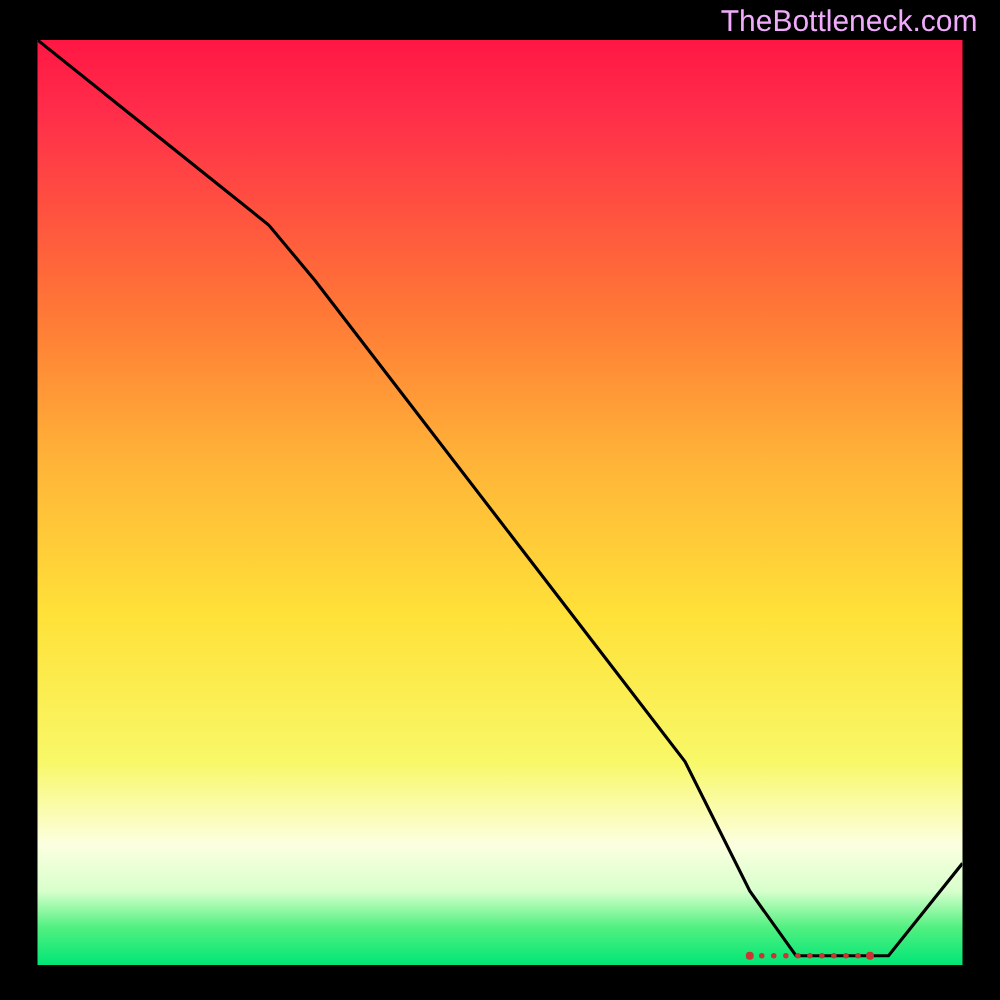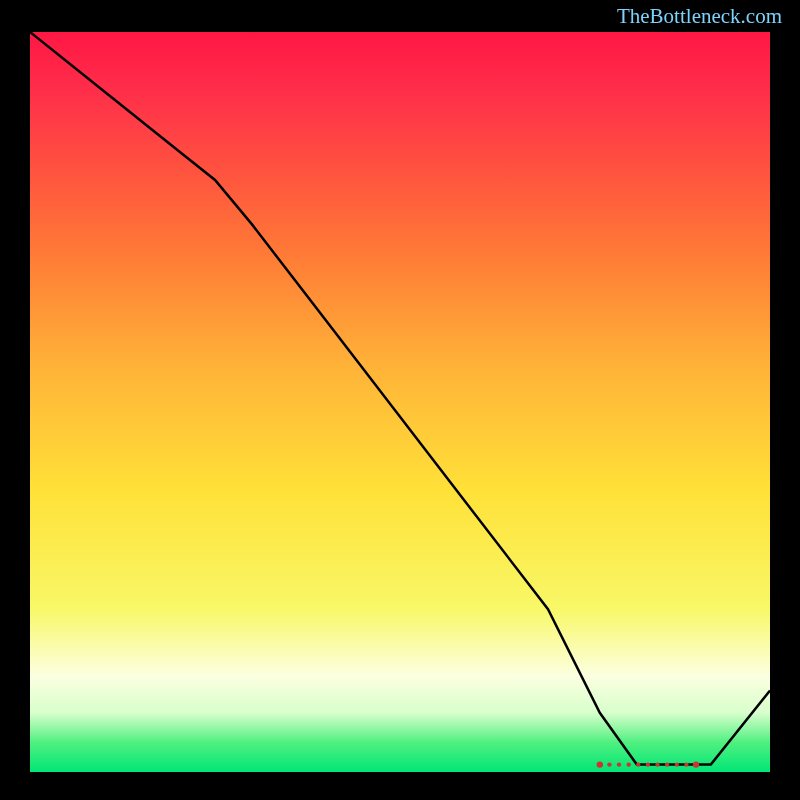--- a/index.html
+++ b/index.html
@@ -7,24 +7,23 @@
     width: 800px;
     height: 800px;
     background: #000;
     position: relative;
     font-family: Arial, sans-serif;
   }
   .attribution {
     position: absolute;
     top: 4px;
     right: 18px;
-    color: #7dd3fc;
-    font-size: 21px;
+    color: #f0abfc;
+    font-size: 24px;
     font-weight: 500;
-    font-family: Liberation Serif, serif;
   }
   .plot-area {
     position: absolute;
     top: 32px;
     left: 30px;
     width: 740px;
     height: 740px;
     background: linear-gradient(to bottom,
       #ff1744 0%,
       #ff2e4a 8%,

